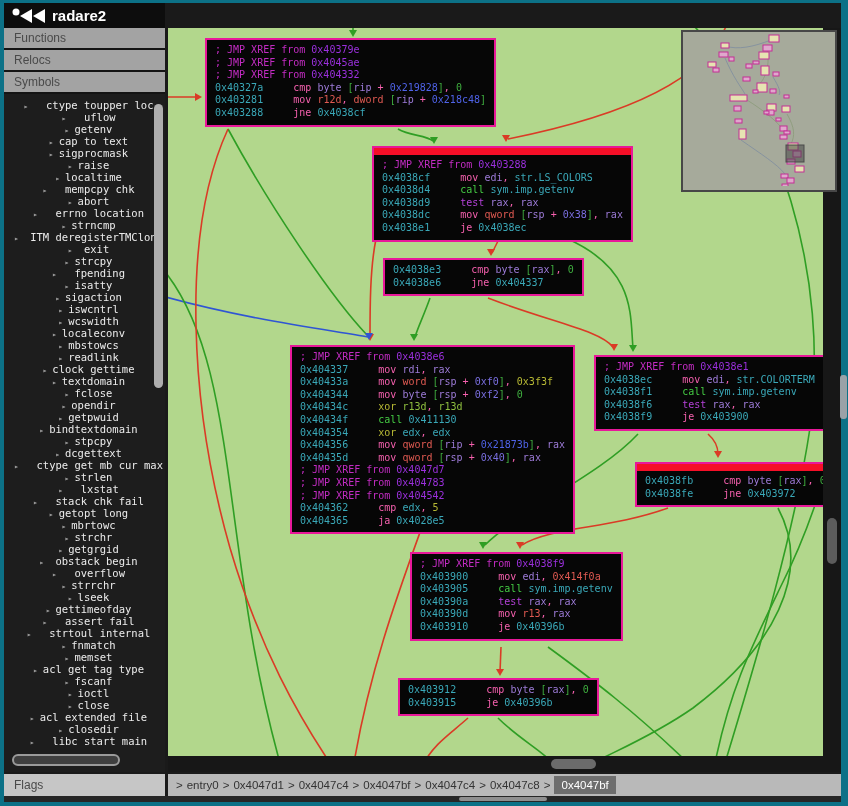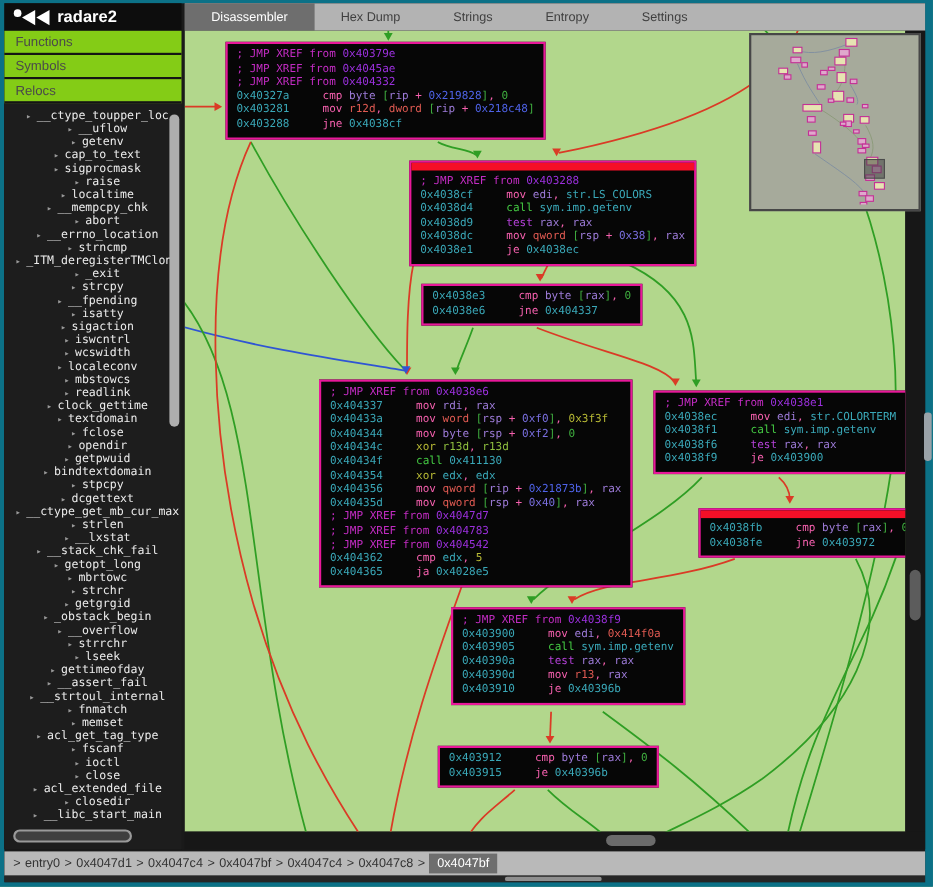--- a/index.html
+++ b/index.html
@@ -10,21 +10,21 @@
   
   .toprow{display:flex;height:25px;flex:0 0 25px;}
   .logo{width:161px;flex:0 0 161px;background:#0d0d0d;color:#fff;font-weight:bold;font-size:15px;display:flex;align-items:center;gap:6px;padding-left:8px;box-sizing:border-box;}
   .tabs{flex:1;background:#b3b3b3;display:flex;align-items:stretch;margin-left:3px;}
   .tab{display:flex;align-items:center;padding:0 24px;font-size:11.5px;color:#3f3f3f;cursor:default;}
   .tab.active{background:#6e6e6e;color:#fff;}
 
   
   .mainrow{flex:1;display:flex;min-height:0;background:#1a1a1a;}
   .sidebar{width:161px;flex:0 0 161px;display:flex;flex-direction:column;background:#1d1d1d;margin-right:3px;}
-  .section-btn{height:22px;flex:0 0 22px;background:#84cc16;color:#4a4a4a;font-size:12px;display:flex;align-items:center;padding-left:10px;border-bottom:2px solid #141414;box-sizing:border-box;}
+  .section-btn{height:22px;flex:0 0 22px;background:#a3a3a3;color:#4a4a4a;font-size:12px;display:flex;align-items:center;padding-left:10px;border-bottom:2px solid #141414;box-sizing:border-box;}
   .imports{flex:1;position:relative;overflow:hidden;background:#1d1d1d;padding-top:5px;text-align:center;}
   .imp-item{font-family:"DejaVu Sans Mono",monospace;font-size:10.5px;color:#ececec;height:12px;line-height:12px;padding-left:8px;white-space:nowrap;overflow:hidden;}
   .imp-item .arw{color:#9a9a9a;font-size:8px;margin-right:5px;}
   .imp-vthumb{position:absolute;right:2px;top:10px;width:9px;height:284px;background:#aeaeae;border-radius:5px;}
   .imp-hpill{position:absolute;left:8px;bottom:6px;width:108px;height:12px;background:#3f3f3f;border:2px solid #9a9a9a;border-radius:7px;box-sizing:border-box;}
 
   .main{flex:1;position:relative;display:flex;flex-direction:column;min-width:0;}
   .graph-wrap{flex:1;display:flex;min-height:0;}
   .canvas{position:relative;flex:1;background:#b2d78c;overflow:hidden;}
   .vscroll{width:18px;flex:0 0 18px;background:#171717;position:relative;}
@@ -59,35 +59,28 @@
 
     <div class="toprow">
       <div class="logo">
         <svg width="34" height="16" viewBox="0 0 34 16">
           <circle cx="4" cy="4" r="3.5" fill="#fff"></circle>
           <polygon points="20,1 8,8 20,15" fill="#fff"></polygon>
           <polygon points="33,1 21,8 33,15" fill="#fff"></polygon>
         </svg>
         <span>radare2</span>
       </div>
-      <div class="tabs" id="tabs">
-          <div class="tab active">Disassembler</div>
-          <div class="tab">Hex Dump</div>
-          <div class="tab">Strings</div>
-          <div class="tab">Entropy</div>
-          <div class="tab">Settings</div>
-        </div>
     </div>
 
     <div class="mainrow">
       <div class="sidebar">
         <div id="sections">
             <div class="section-btn">Functions</div>
+            <div class="section-btn">Relocs</div>
             <div class="section-btn">Symbols</div>
-            <div class="section-btn">Relocs</div>
           </div>
         <div class="imports" id="imports">
           <div class="imp-vthumb"></div>
           <div class="imp-hpill"></div>
         <div class="imp-item"><span class="arw">▸</span>__ctype_toupper_loc</div>
             <div class="imp-item"><span class="arw">▸</span>__uflow</div>
             <div class="imp-item"><span class="arw">▸</span>getenv</div>
             <div class="imp-item"><span class="arw">▸</span>cap_to_text</div>
             <div class="imp-item"><span class="arw">▸</span>sigprocmask</div>
             <div class="imp-item"><span class="arw">▸</span>raise</div>
@@ -246,20 +239,21 @@
               <rect x="93" y="86" width="5" height="3" fill="#dfa8cc" stroke="#c42f96" stroke-width="1"></rect>
               <rect x="30" y="36" width="6" height="4" fill="#dfa8cc" stroke="#c42f96" stroke-width="1"></rect>
               <rect x="25" y="30" width="8" height="5" fill="#e6e3b2" stroke="#c42f96" stroke-width="1"></rect>
               <rect x="103" y="113" width="18" height="17" fill="rgba(70,70,70,0.55)" stroke="#4a4a4a"></rect>
             </svg>
         </div>
       </div>
     </div>
 
     <div class="breadrow">
+      <div class="flags-btn">Flags</div>
       <div class="breadcrumb" id="breadcrumb">
           <span class="crumb-sep">&gt;</span>
           <span class="crumb">entry0</span>
           <span class="crumb-sep">&gt;</span>
           <span class="crumb">0x4047d1</span>
           <span class="crumb-sep">&gt;</span>
           <span class="crumb">0x4047c4</span>
           <span class="crumb-sep">&gt;</span>
           <span class="crumb">0x4047bf</span>
           <span class="crumb-sep">&gt;</span>

